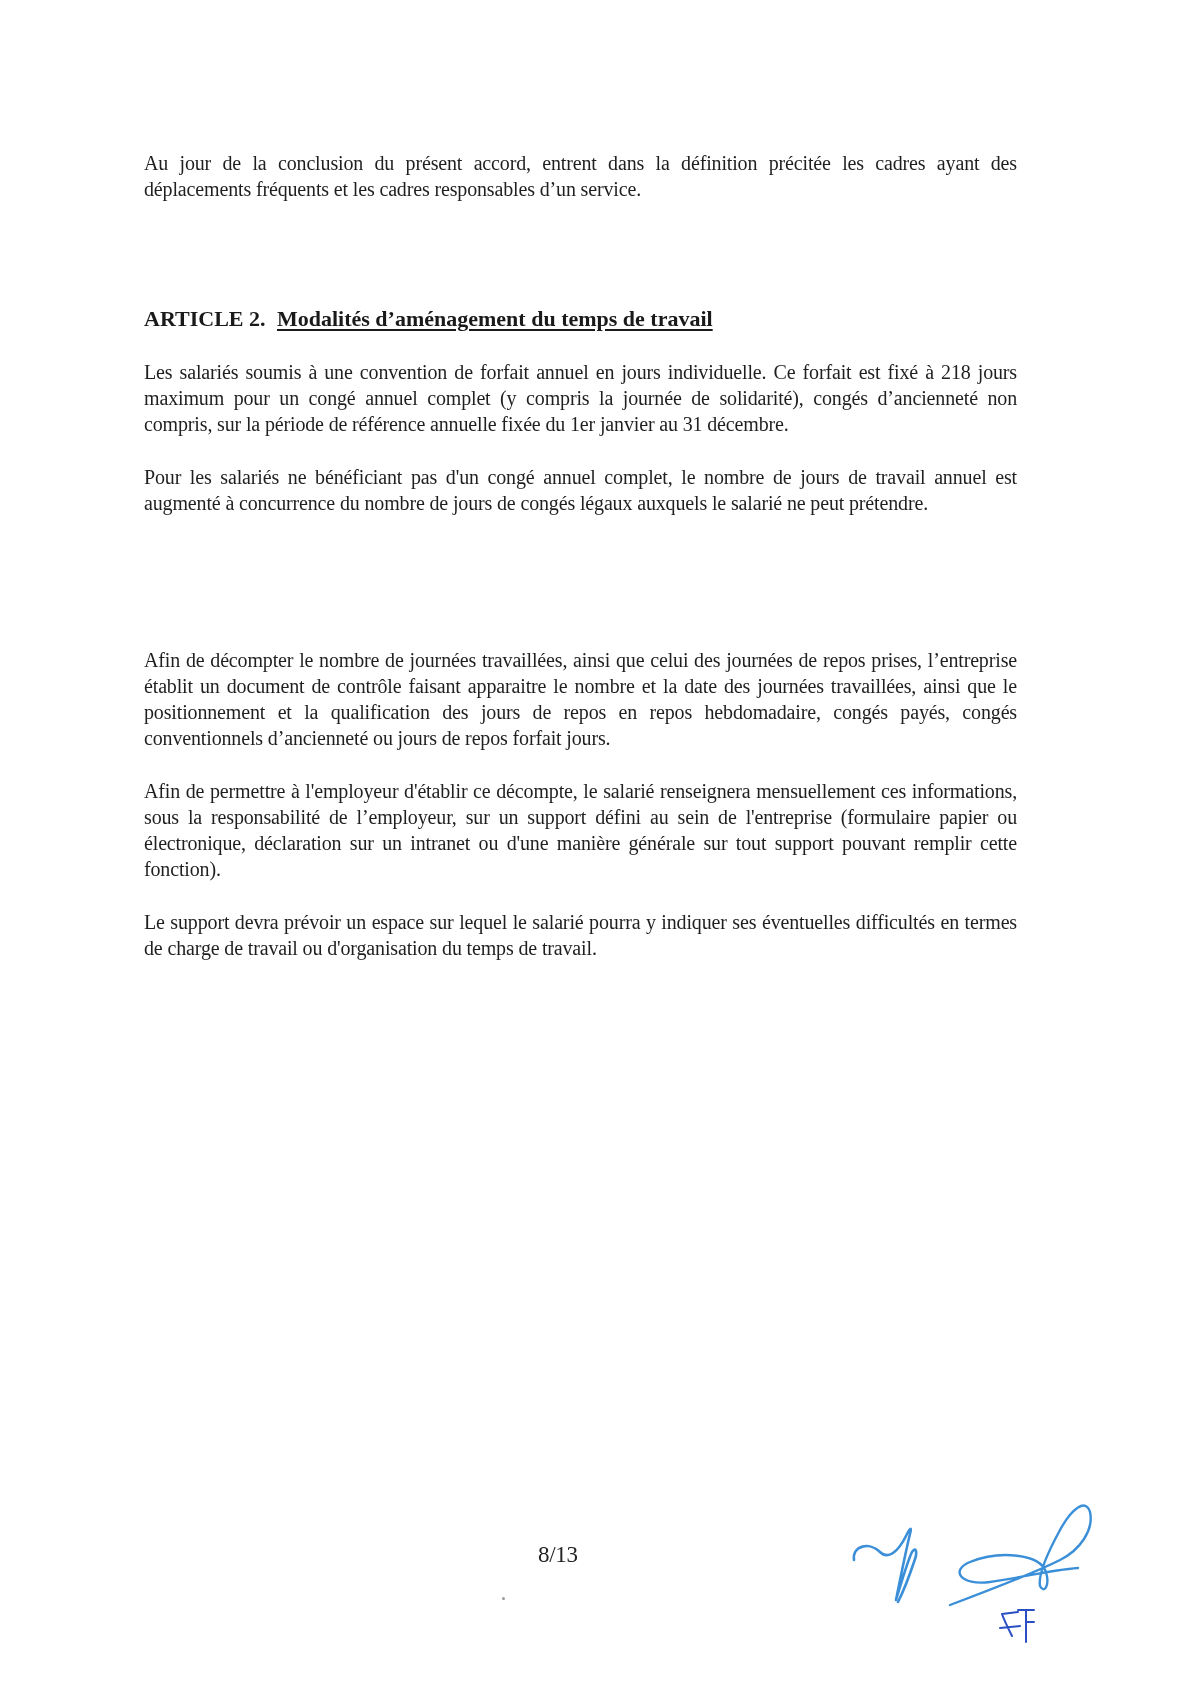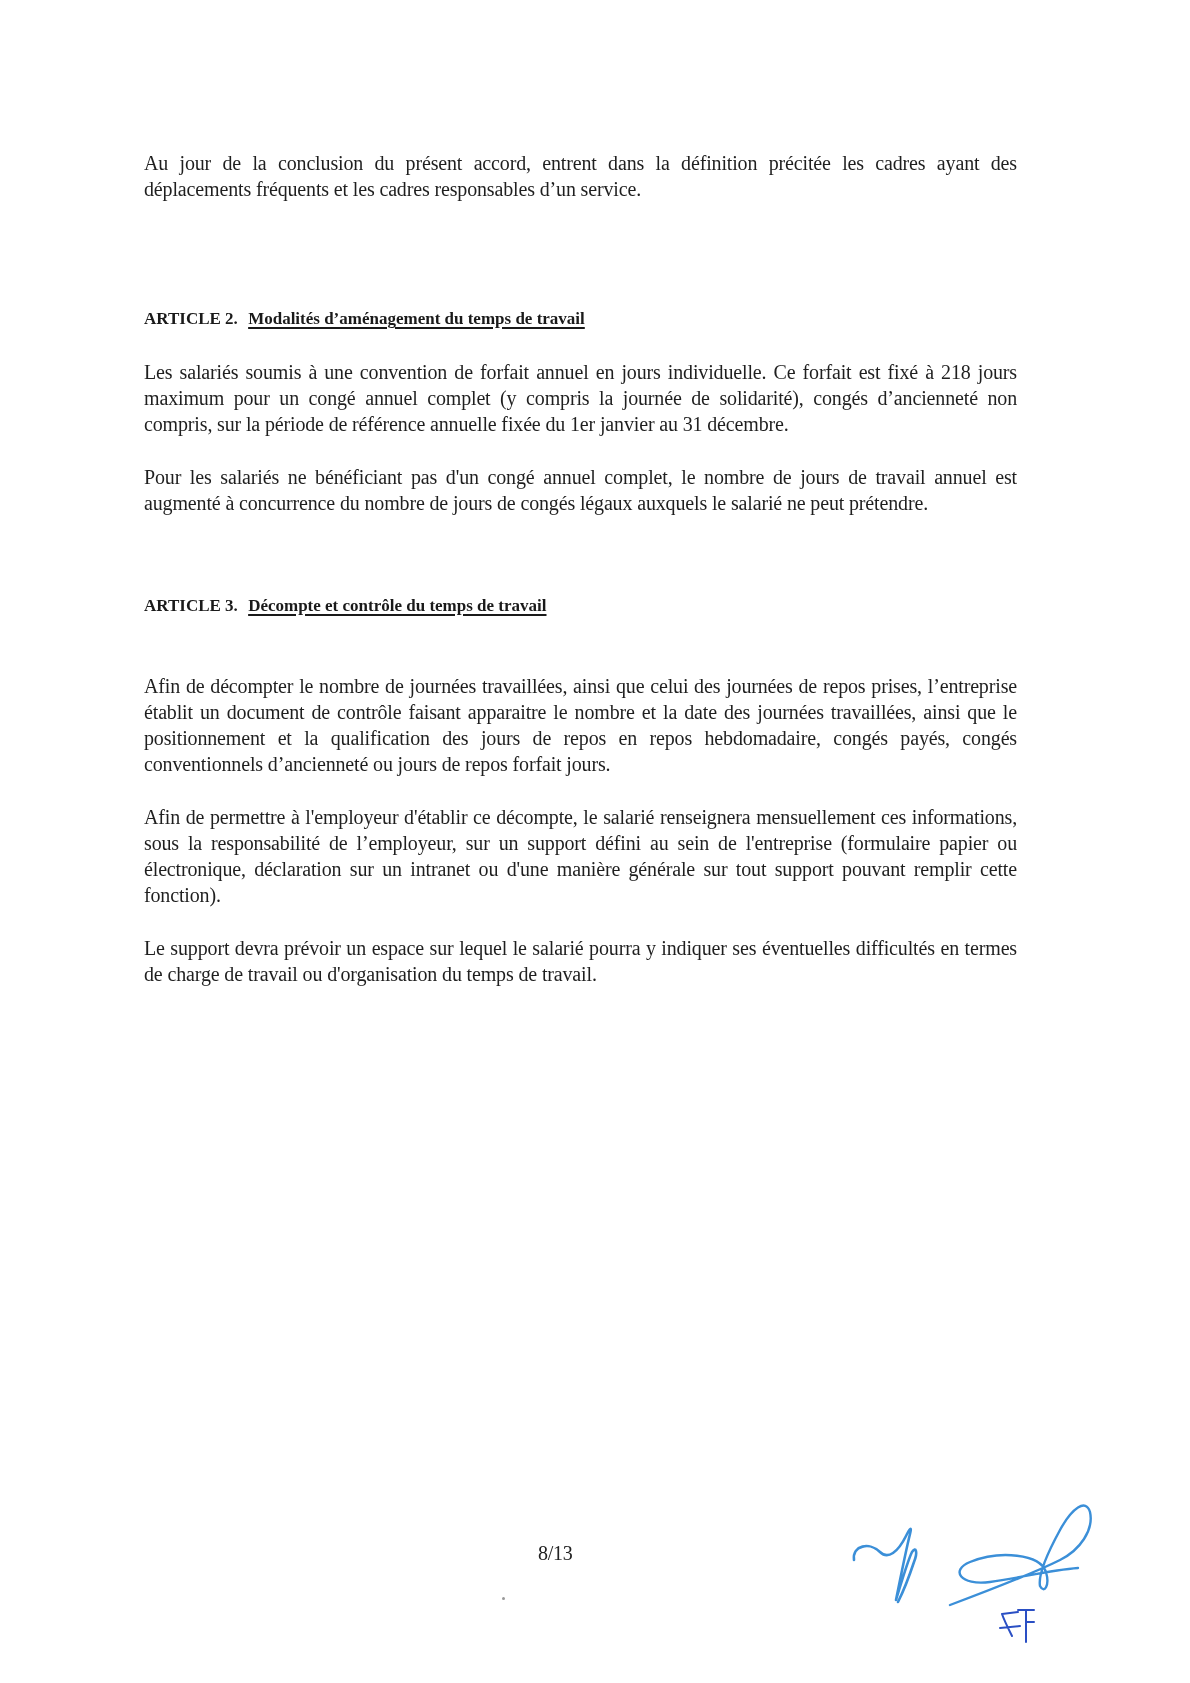--- a/index.html
+++ b/index.html
@@ -26,36 +26,36 @@
       margin: 0;
       font-size: 20px;
       line-height: 26px;
       text-align: justify;
       letter-spacing: -0.15px;
     }
     .gap-s { height: 27px; }
     .gap-m { height: 50px; }
     h2.article {
       margin: 0;
-      font-size: 17px;
+      font-size: 22px;
       line-height: 26px;
       font-weight: bold;
       color: #1a1a1a;
     }
     h2.article .num { margin-right: 6px; }
     h2.article .title {
       text-decoration: underline;
       text-decoration-thickness: 2px;
       text-underline-offset: 3px;
     }
     .page-number {
       position: absolute;
       left: 538px;
       top: 1542px;
-      font-size: 20px;
+      font-size: 23px;
       color: #222;
       letter-spacing: -0.3px;
     }
     .scan-dot {
       position: absolute;
       left: 502px;
       top: 1597px;
       width: 3px;
       height: 3px;
       border-radius: 50%;
@@ -88,24 +88,20 @@
     <div class="gap-s"></div>
     <p class="para">Les salariés soumis à une convention de forfait annuel en jours individuelle. Ce forfait est fixé à 218 jours maximum pour un congé annuel complet (y compris la journée de solidarité), congés d’ancienneté non compris, sur la période de référence annuelle fixée du 1er janvier au 31 décembre.</p>
     <div class="gap-s"></div>
     <p class="para">Pour les salariés ne bénéficiant pas d'un congé annuel complet, le nombre de jours de travail annuel est augmenté à concurrence du nombre de jours de congés légaux auxquels le salarié ne peut prétendre.</p>
     <div class="gap-s"></div>
   </section>
 
   <div class="gap-m"></div>
 
   <section>
-    <h2 class="article">
-      <span class="num">ARTICLE 3.</span>
-      <span class="title">Décompte et contrôle du temps de travail</span>
-    </h2>
     <div class="gap-s"></div>
     <div class="gap-s"></div>
     <p class="para">Afin de décompter le nombre de journées travaillées, ainsi que celui des journées de repos prises, l’entreprise établit un document de contrôle faisant apparaitre le nombre et la date des journées travaillées, ainsi que le positionnement et la qualification des jours de repos en repos hebdomadaire, congés payés, congés conventionnels d’ancienneté ou jours de repos forfait jours.</p>
     <div class="gap-s"></div>
     <p class="para">Afin de permettre à l'employeur d'établir ce décompte, le salarié renseignera mensuellement ces informations, sous la responsabilité de l’employeur, sur un support défini au sein de l'entreprise (formulaire papier ou électronique, déclaration sur un intranet ou d'une manière générale sur tout support pouvant remplir cette fonction).</p>
     <div class="gap-s"></div>
     <p class="para">Le support devra prévoir un espace sur lequel le salarié pourra y indiquer ses éventuelles difficultés en termes de charge de travail ou d'organisation du temps de travail.</p>
     <div class="gap-s"></div>
   </section>
 </div>

